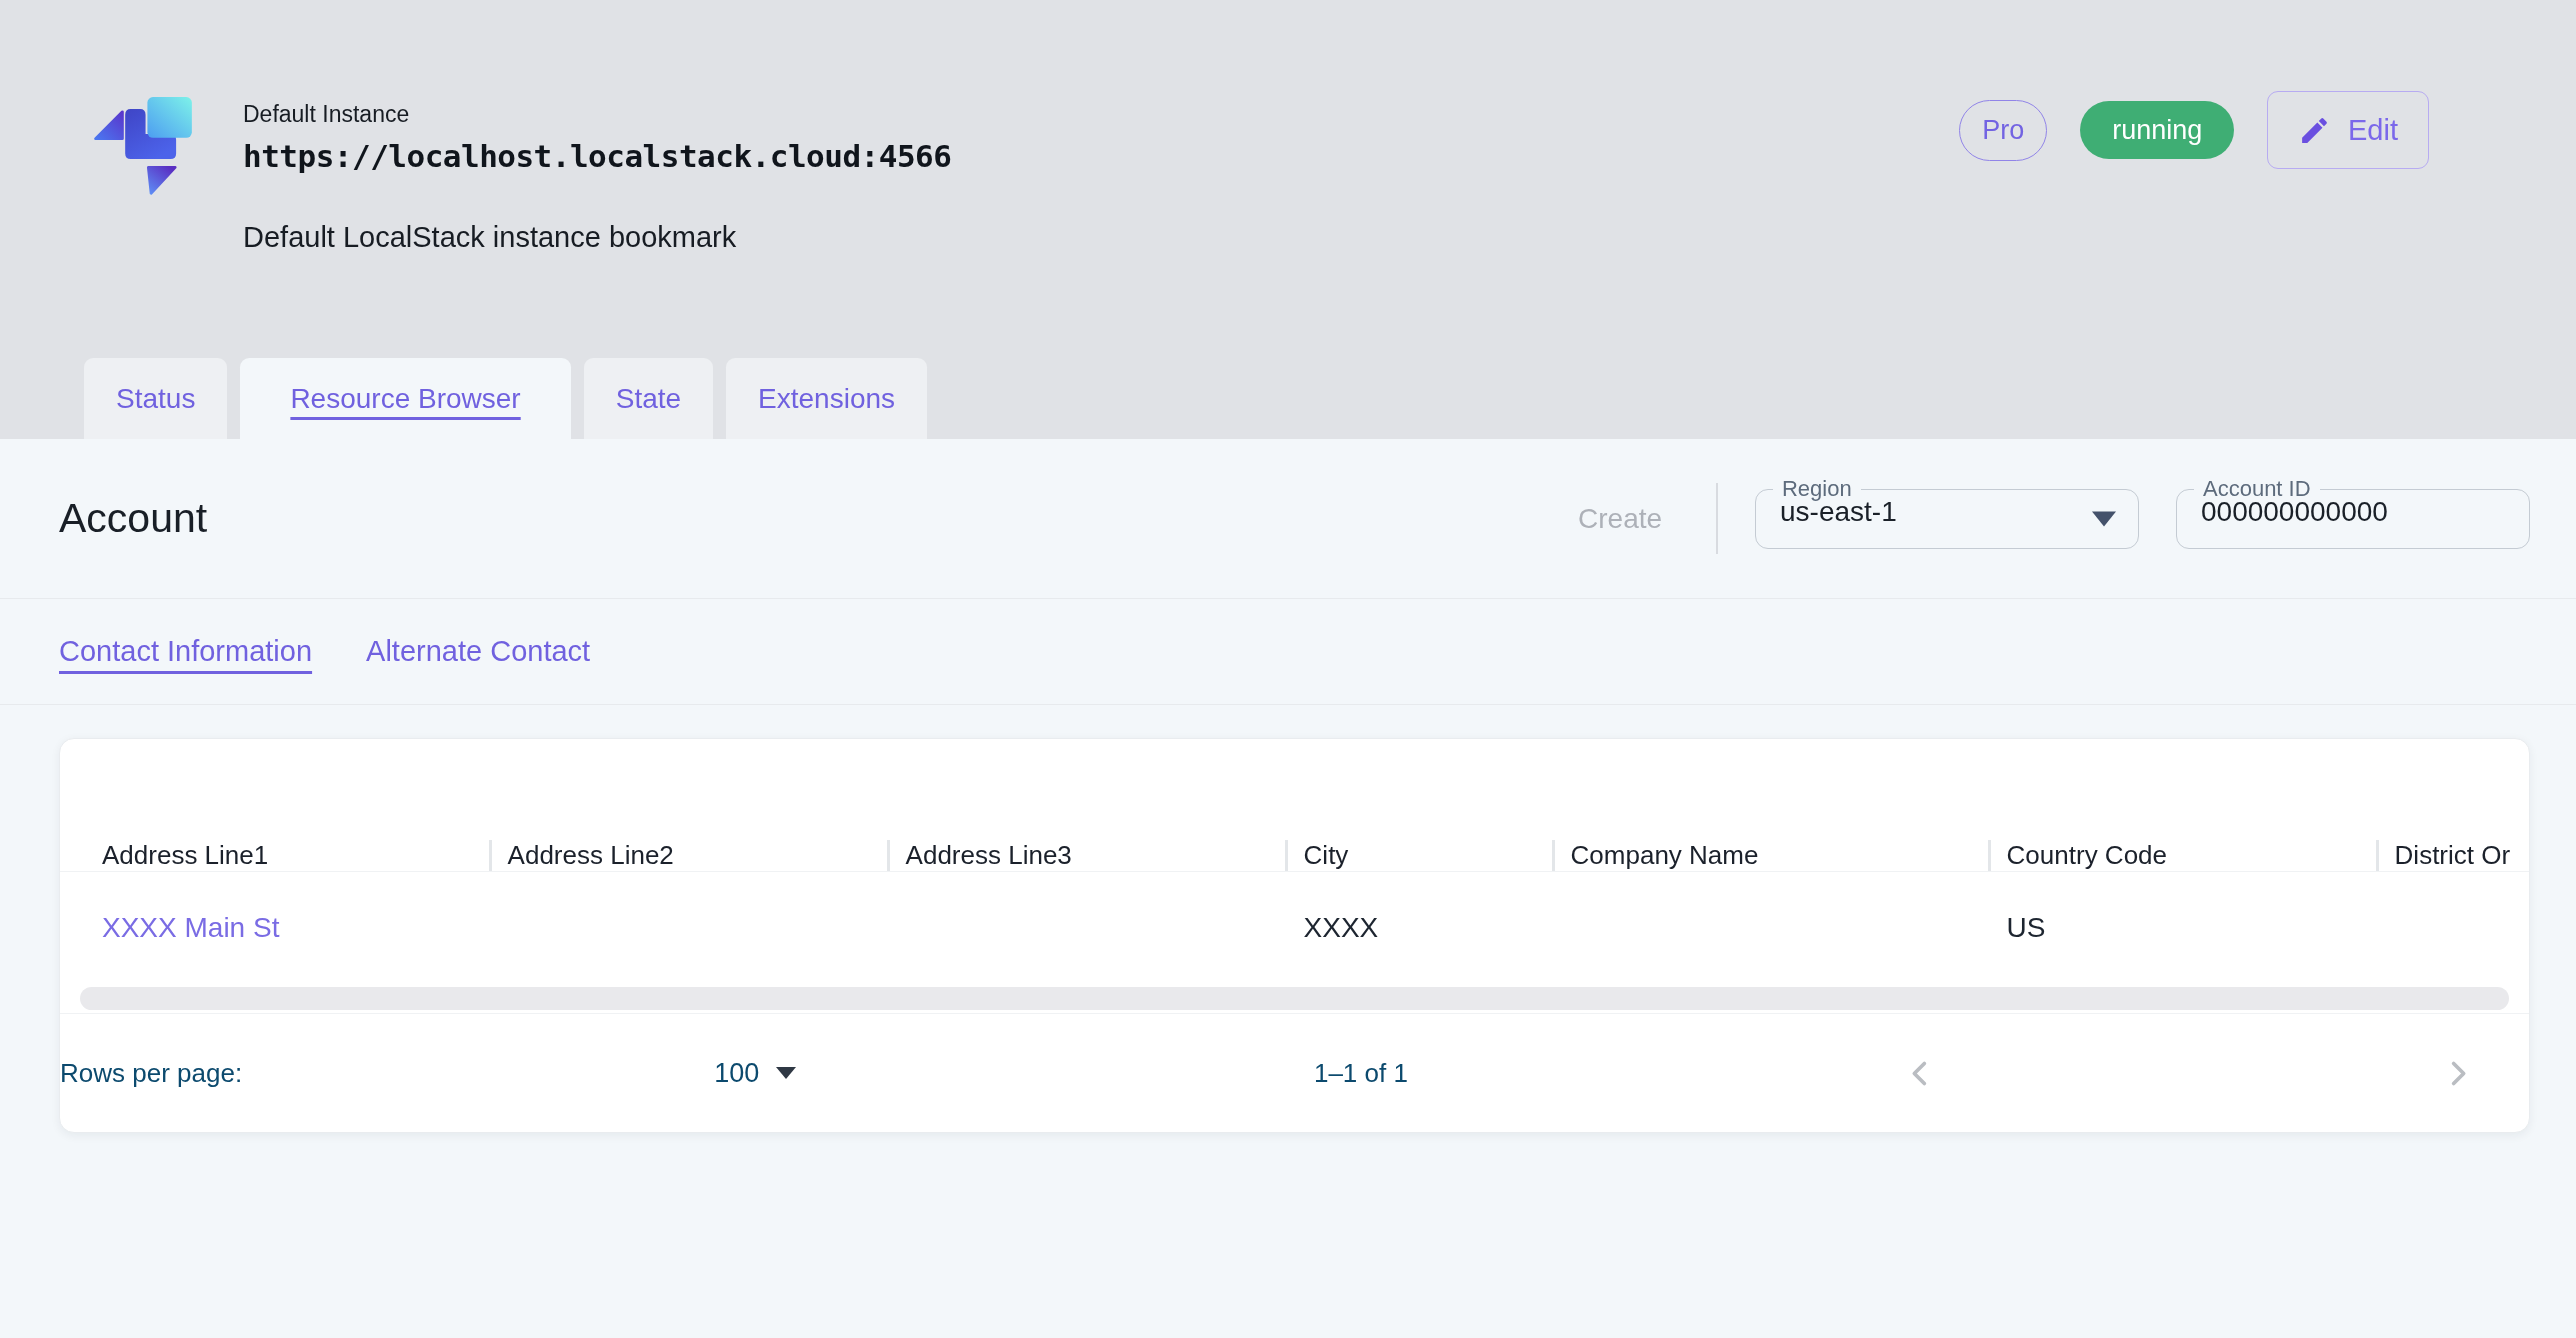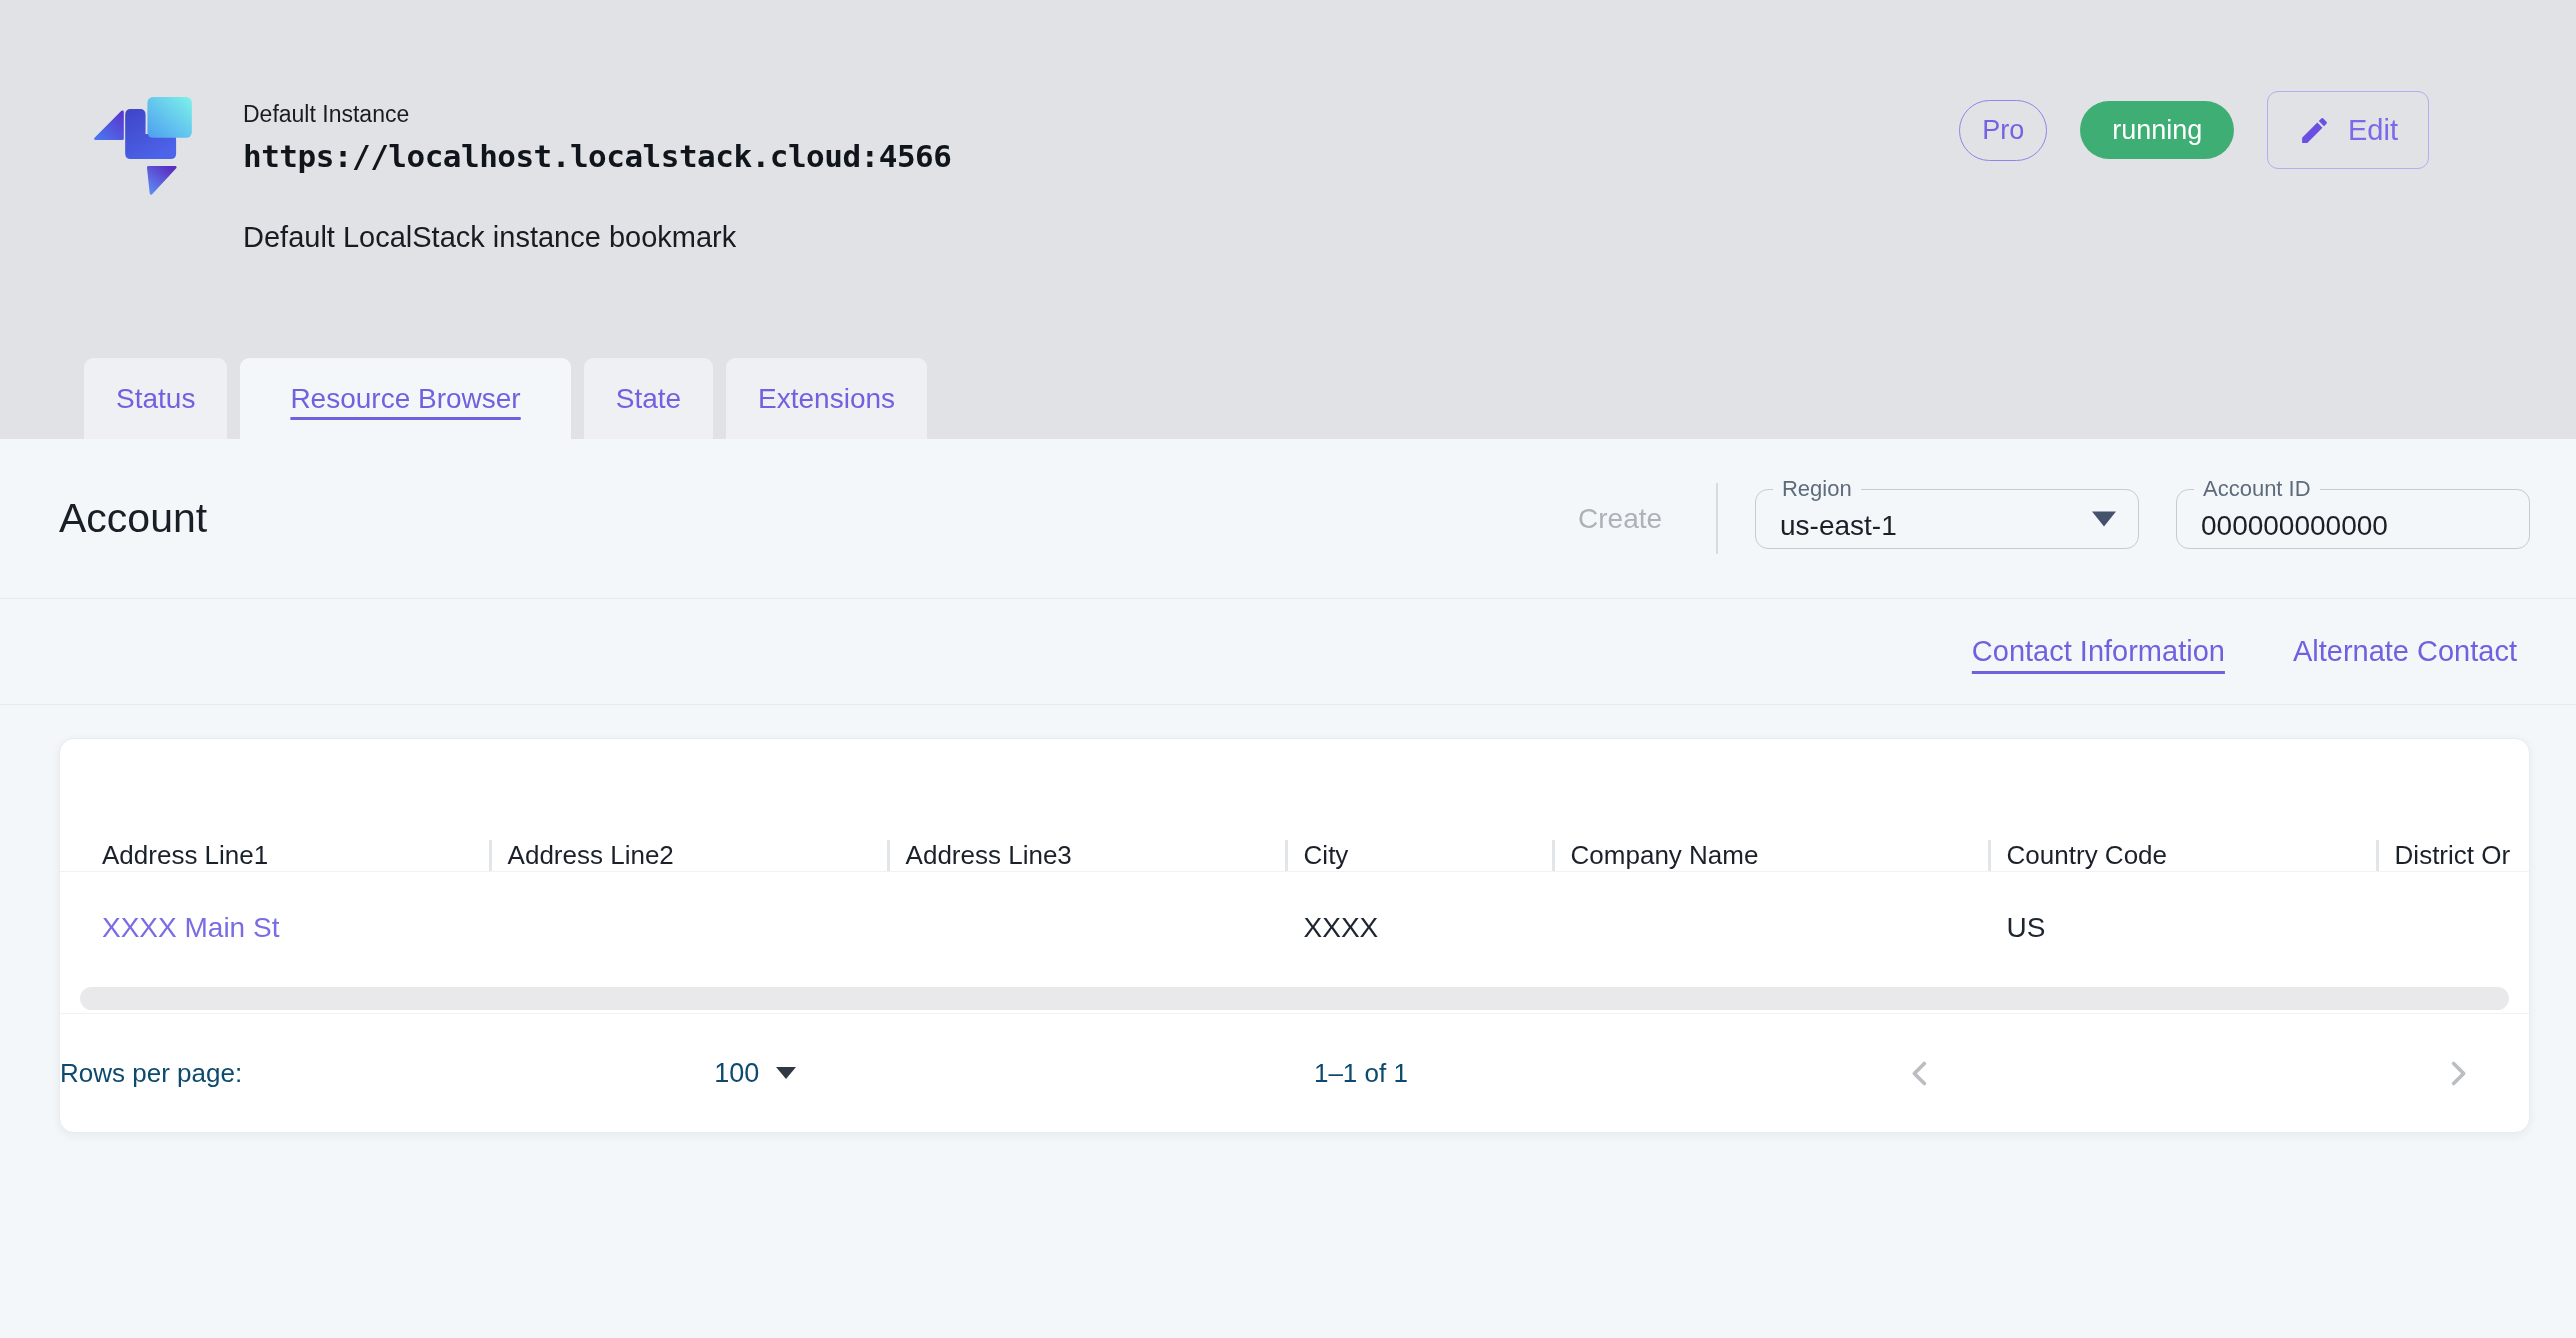--- a/index.html
+++ b/index.html
@@ -32,32 +32,32 @@
     text-decoration-thickness:2.8px;text-underline-offset:9.3px;}
   
   .toolbar{height:160px;display:flex;align-items:center;padding:0 46px 0 59px;
     border-bottom:1.9px solid #e7eaed;box-sizing:border-box;}
   .page-title{font-size:41px;font-weight:400;color:#191f27;margin:0;}
   .toolbar-right{margin-left:auto;display:flex;align-items:center;}
   .create-btn{background:none;border:none;font-size:28px;color:#adb1b8;font-family:inherit;
     margin-right:48px;cursor:default;}
   .vdivider{width:1.9px;height:71px;background:#d8dbe0;margin-right:37px;}
   .field{position:relative;box-sizing:border-box;height:60px;border:1.9px solid #c4cbd3;
-    border-radius:13px;display:flex;align-items:flex-end;padding:6px 24px;background:transparent;}
+    border-radius:13px;display:flex;align-items:flex-start;padding:6px 24px;background:transparent;}
   .field .flabel{position:absolute;top:-14px;left:16.7px;background:#f3f7fa;padding:0 9.3px;
     font-size:22px;color:#5d6b7c;line-height:26px;}
   .field .value{font-size:28px;color:#1a2028;}
   .field.region{width:384px;margin-right:37px;cursor:pointer;}
   .field.account{width:354px;}
   .field input{border:none;outline:none;background:transparent;font-size:28px;color:#1a2028;
     width:100%;font-family:inherit;padding:0;}
   .caret-down{width:0;height:0;border-left:12px solid transparent;border-right:12px solid transparent;
     border-top:15px solid #44526b;position:absolute;right:22px;top:50%;transform:translateY(-50%);}
-  .subtabs{height:106px;display:flex;align-items:center;padding:0 59px;gap:68px;
-    border-bottom:1.9px solid #e7eaed;box-sizing:border-box;justify-content:flex-end;}
+  .subtabs{height:106px;display:flex;align-items:center;padding:0 59px;gap:54px;
+    border-bottom:1.9px solid #e7eaed;box-sizing:border-box;}
   .subtab{font-size:29px;color:#7061df;cursor:pointer;}
   .subtab.active{text-decoration:underline;text-decoration-thickness:2.8px;text-underline-offset:10.2px;}
   
   .card{margin:33px 46px 0 59px;height:395px;background:#fff;border-radius:15px;
     border:0.9px solid #e9ecef;box-shadow:0 2.8px 9.3px rgba(20,30,50,0.06);
     overflow:hidden;display:flex;flex-direction:column;box-sizing:border-box;}
   .thead{height:132px;display:flex;align-items:flex-end;border-bottom:1.9px solid #f0f2f4;flex-shrink:0;}
   .th{position:relative;box-sizing:border-box;padding-left:18.6px;font-size:26px;font-weight:500;
     color:#1b212b;white-space:nowrap;overflow:hidden;flex-shrink:0;cursor:pointer;}
   .th:not(:first-child)::before{content:"";position:absolute;left:0;top:50%;transform:translateY(-50%);

